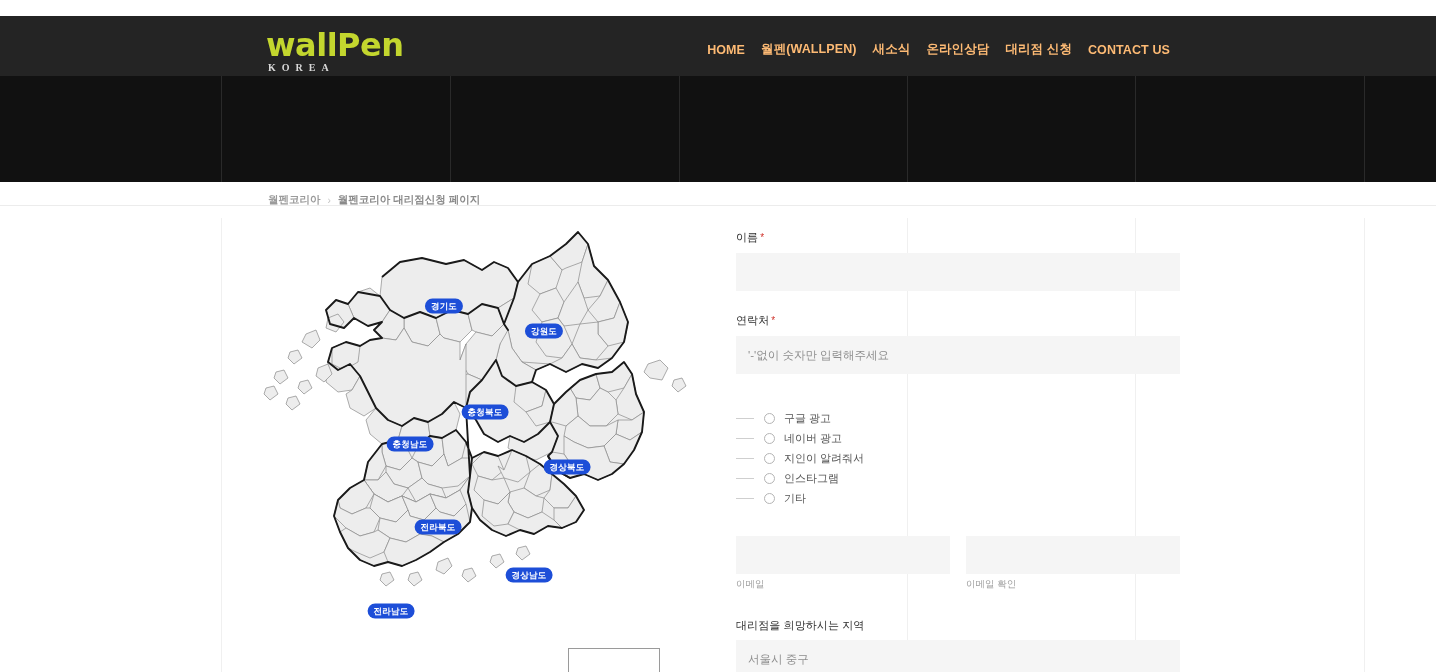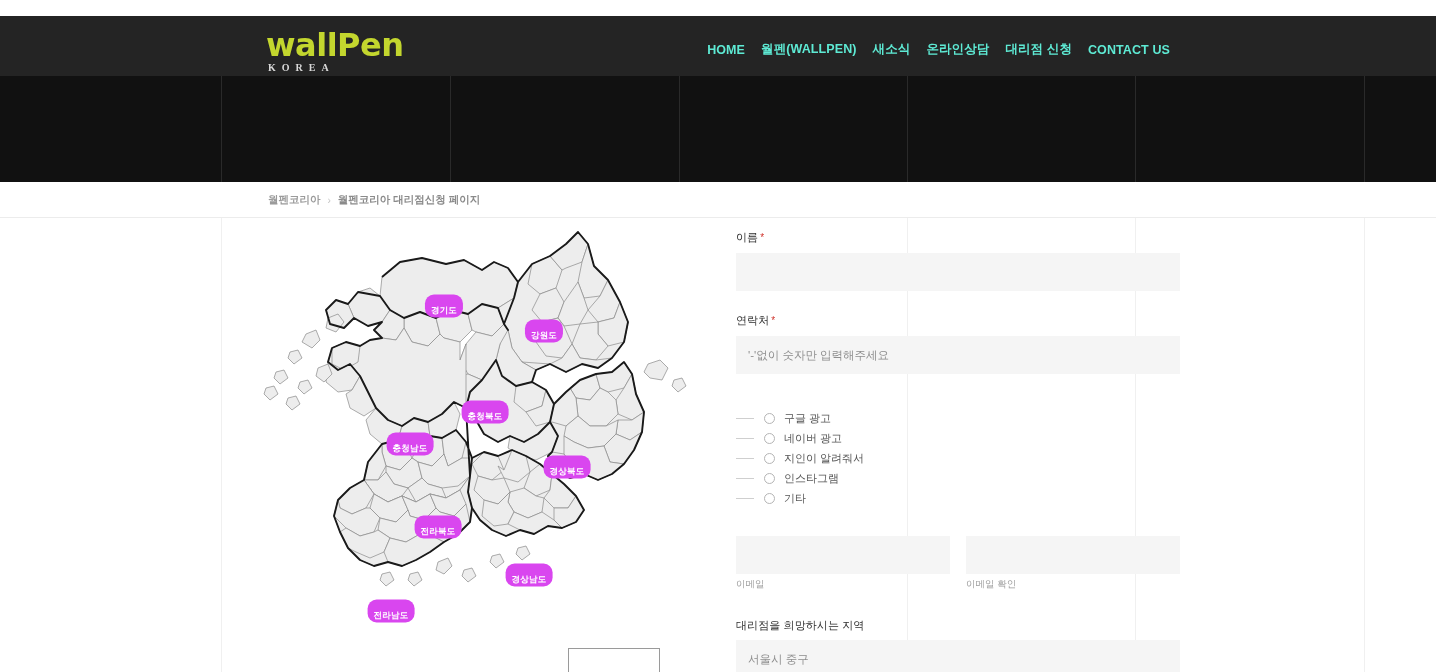--- a/index.html
+++ b/index.html
@@ -31,38 +31,38 @@
   .logo-sub {
     margin-top: 1px; margin-left: 2px;
     font-size: 10px; font-weight: 700; letter-spacing: 6px;
     color: #d9d9d9; line-height: 11px; font-family: Liberation Serif, serif;
   }
   .nav {
     position: absolute; right: 258px; top: 25px;
     display: flex; align-items: center; gap: 0;
   }
   .nav a {
-    color: #5eead4; font-size: 12.5px; font-weight: 700;
+    color: #fdba74; font-size: 12.5px; font-weight: 700;
     text-decoration: none; padding: 0 8px; white-space: nowrap;
     letter-spacing: .1px;
   }
 
   
   .hero {
     position: absolute; left: 0; top: 76px; width: 1436px; height: 106px;
     background: #111111;
   }
   .hero .vline {
     position: absolute; top: 0; width: 1px; height: 106px;
     background: #2a2a2a;
   }
 
   
   .crumbbar {
-    position: absolute; left: 0; top: 182px; width: 1436px; height: 36px;
+    position: absolute; left: 0; top: 182px; width: 1436px; height: 24px;
     background: #ffffff; border-bottom: 1px solid #ececec;
   }
   .crumb {
     position: absolute; left: 268px; top: 11px;
     display: flex; align-items: center; gap: 7px;
     font-size: 10.5px; color: #9b9b9b; font-weight: 700;
   }
   .crumb .sep { color: #c4c4c4; font-weight: 400; font-size: 10px; }
   .crumb .cur { color: #8a8a8a; }
 
@@ -72,23 +72,23 @@
     position: absolute; top: 0; width: 1px; height: 454px; background: #f0f0f0;
   }
 
   
   .map-wrap {
     position: absolute; left: 232px; top: 222px; width: 470px; height: 450px;
   }
   .map-wrap svg { display: block; width: 470px; height: 450px; }
   .region-pill {
     position: absolute;
-    background: #d946ef; color: #fff;
+    background: #1d4ed8; color: #fff;
     font-size: 8.5px; font-weight: 700;
-    padding: 10px 6px 3px 6px; border-radius: 9px;
+    padding: 2px 6px 3px 6px; border-radius: 9px;
     white-space: nowrap; line-height: 10px;
     transform: translate(-50%, -50%);
     letter-spacing: .2px;
   }
   .jeju-box {
     position: absolute; left: 336px; top: 426px;
     width: 92px; height: 46px;
     border: 1px solid #9a9a9a; background: #fff;
   }
 

